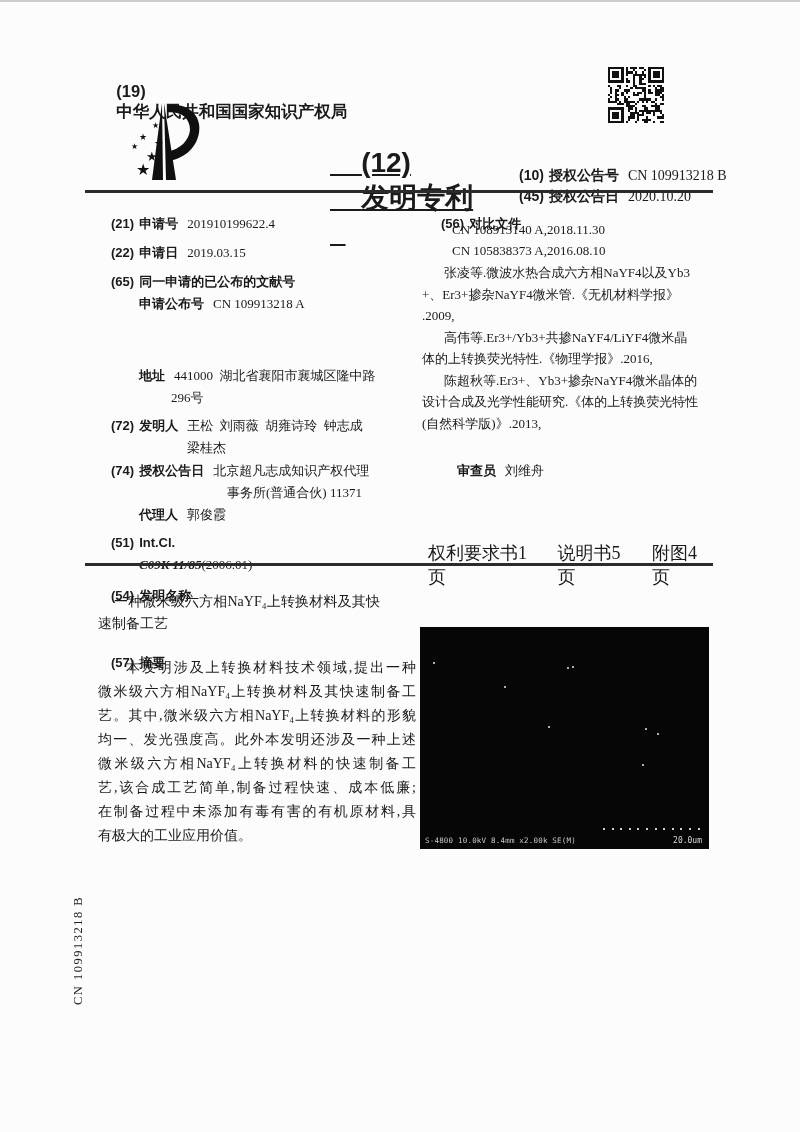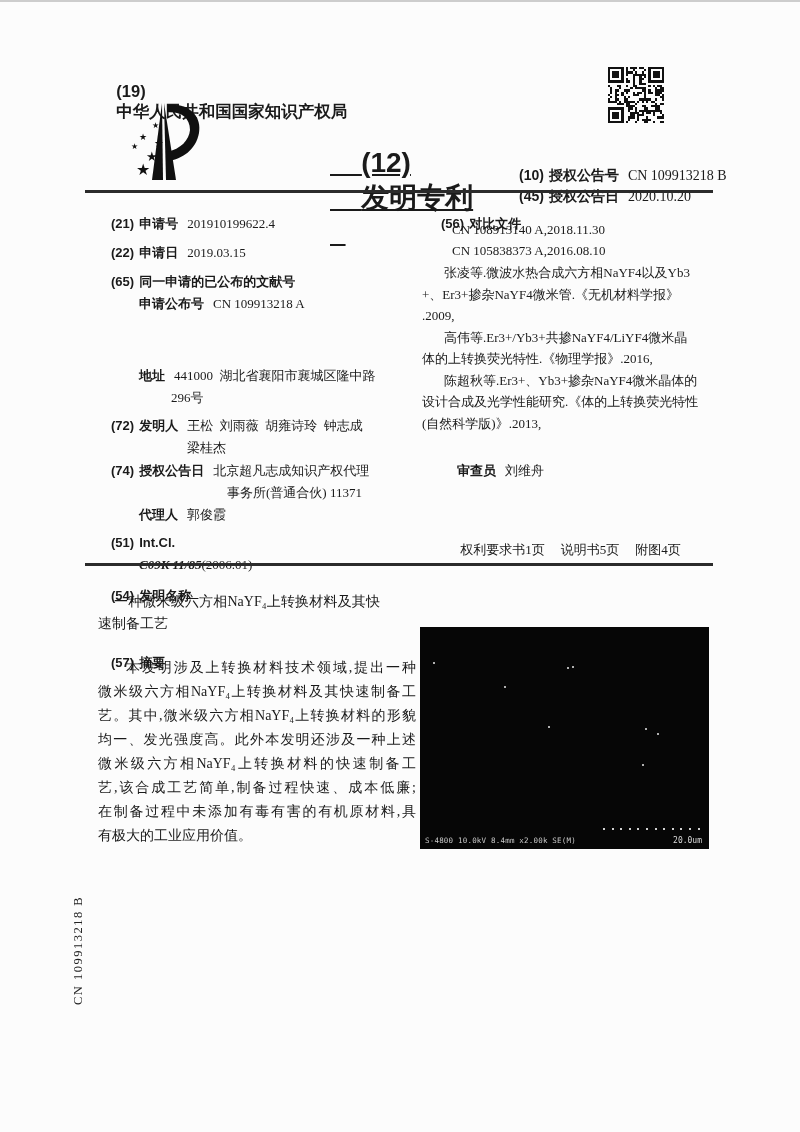--- a/index.html
+++ b/index.html
@@ -23,21 +23,21 @@
   .semscale{position:absolute;right:7px;bottom:4px;font-family:"DejaVu Sans Mono",monospace;
           font-size:8px;color:#d8d8d8;}
   .dotrow{position:absolute;left:183px;top:201px;width:100px;height:4px;}
   .sdot{position:absolute;top:0;width:2px;height:2px;background:#cfcfcf;}
   .vcode{position:absolute;left:8px;top:943px;width:140px;text-align:center;
          transform:rotate(-90deg);font-size:12.5px;letter-spacing:1.5px;color:#222;}
   .emblem{position:absolute;left:118px;top:96px;width:92px;height:92px;}
   .star{position:absolute;color:#101010;font-family:"DejaVu Sans",sans-serif;line-height:1;}
   .qr{position:absolute;left:608px;top:67px;width:56px;height:56px;}
   .pages{position:absolute;left:428px;top:541px;width:285px;display:flex;
-         justify-content:center;gap:16px;font-size:13px;}
+         justify-content:center;gap:16px;font-size:18px;}
   .scanedge{position:absolute;left:0;top:0;width:800px;height:2px;background:#cdcdcd;}
 </style>
 </head>
 <body>
 
 <div class="page">
   <div class="scanedge"></div>
 
   <div class="line office" style="left:98px;top:60px">
     <span>(19)</span>

